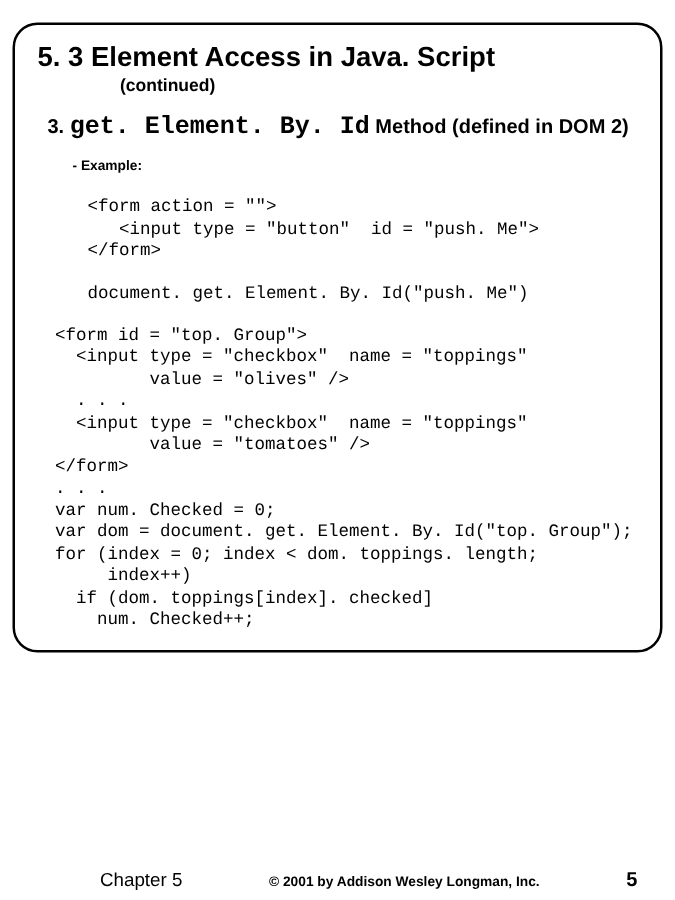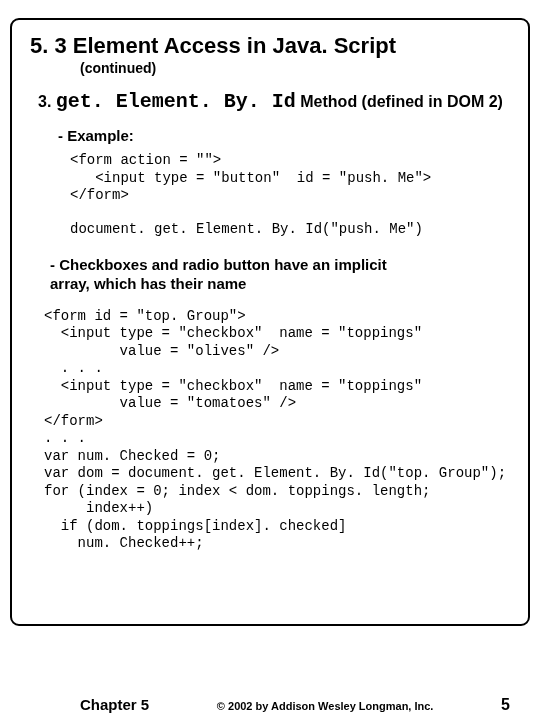--- a/index.html
+++ b/index.html
@@ -1,62 +1,60 @@
 <!DOCTYPE html>
 <html><head>
 <meta charset="utf-8">
 <style>
 html,body{margin:0;padding:0;background:#fff;font-family:Arial,Helvetica,sans-serif;color:#000}
 .page{width:540px;height:720px;position:relative;box-sizing:border-box;padding:18px 10px 10px 10px}
-.frame{border:2px solid #000;border-radius:9px;width:100%;height:608px;box-sizing:border-box;padding:14px 18px 10px 18px;overflow:hidden}
+.frame{border:2px solid #000;border-radius:20px;width:100%;height:504px;box-sizing:border-box;padding:14px 18px 10px 18px;overflow:hidden}
 .title{font-size:22px;font-weight:bold;margin:0 0 2px 0;line-height:1.1}
-.sub{font-size:14px;font-weight:bold;margin:0 0 14px 50px}
+.sub{font-size:14px;font-weight:bold;margin:0 0 14px 66px}
 .h3{font-size:16px;font-weight:bold;margin:0 0 14px 8px}
 .h3 .code{font-family:"Courier New",monospace;font-size:20px;font-weight:bold}
-.ex{font-size:15px;font-weight:bold;margin:0 0 8px 28px}
+.ex{font-size:11px;font-weight:bold;margin:0 0 19px 28px}
 .code1{font-family:"Courier New",monospace;font-size:14px;white-space:pre;margin:0 0 16px 40px;line-height:1.25}
 .code1b{font-family:"Courier New",monospace;font-size:14px;white-space:pre;margin:0 0 18px 40px}
 .pt{font-size:15px;font-weight:bold;margin:0 0 14px 20px;line-height:1.3}
 .code2{font-family:"Courier New",monospace;font-size:14px;white-space:pre;margin:0 0 0 14px;line-height:1.25}
 .footer{position:absolute;bottom:6px;left:0;width:540px;box-sizing:border-box;padding:0 30px 0 80px;display:flex;align-items:baseline;justify-content:space-between}
-.ch{font-weight:bold;font-size:15px}
+.ch{font-weight:normal;font-size:15px}
 .cp{font-size:11px;font-weight:bold}
 .pg{font-size:16px;font-weight:bold}
 </style>
 </head>
 <body>
 <div class="page">
 <div class="frame">
 
 <div class="title">5. 3 Element Access in Java. Script</div>
 <div class="sub">(continued)</div>
 <div class="h3">
   <span>3. </span><span class="code">get. Element. By. Id</span><span> Method (defined in DOM 2)</span>
 </div>
 <div class="ex">- Example:</div>
 <div class="code1">&lt;form action = ""&gt;
    &lt;input type = "button"  id = "push. Me"&gt;
 &lt;/form&gt;</div>
 <div class="code1b">document. get. Element. By. Id("push. Me")</div>
-<div class="pt" style="white-space:pre-line">- Checkboxes and radio button have an implicit
-   array, which has their name</div>
 <div class="code2">&lt;form id = "top. Group"&gt;
   &lt;input type = "checkbox"  name = "toppings"
          value = "olives" /&gt;
   . . .
   &lt;input type = "checkbox"  name = "toppings"
          value = "tomatoes" /&gt;
 &lt;/form&gt;
 . . .
 var num. Checked = 0;
 var dom = document. get. Element. By. Id("top. Group");
 for (index = 0; index &lt; dom. toppings. length;
      index++)
   if (dom. toppings[index]. checked]
     num. Checked++;</div>
 
 </div>
 <div class="footer">
   <span class="ch">Chapter 5</span>
-  <span class="cp">© 2002 by Addison Wesley Longman, Inc.</span>
+  <span class="cp">© 2001 by Addison Wesley Longman, Inc.</span>
   <span class="pg">5</span>
 </div>
 </div>
 
 </body></html>

